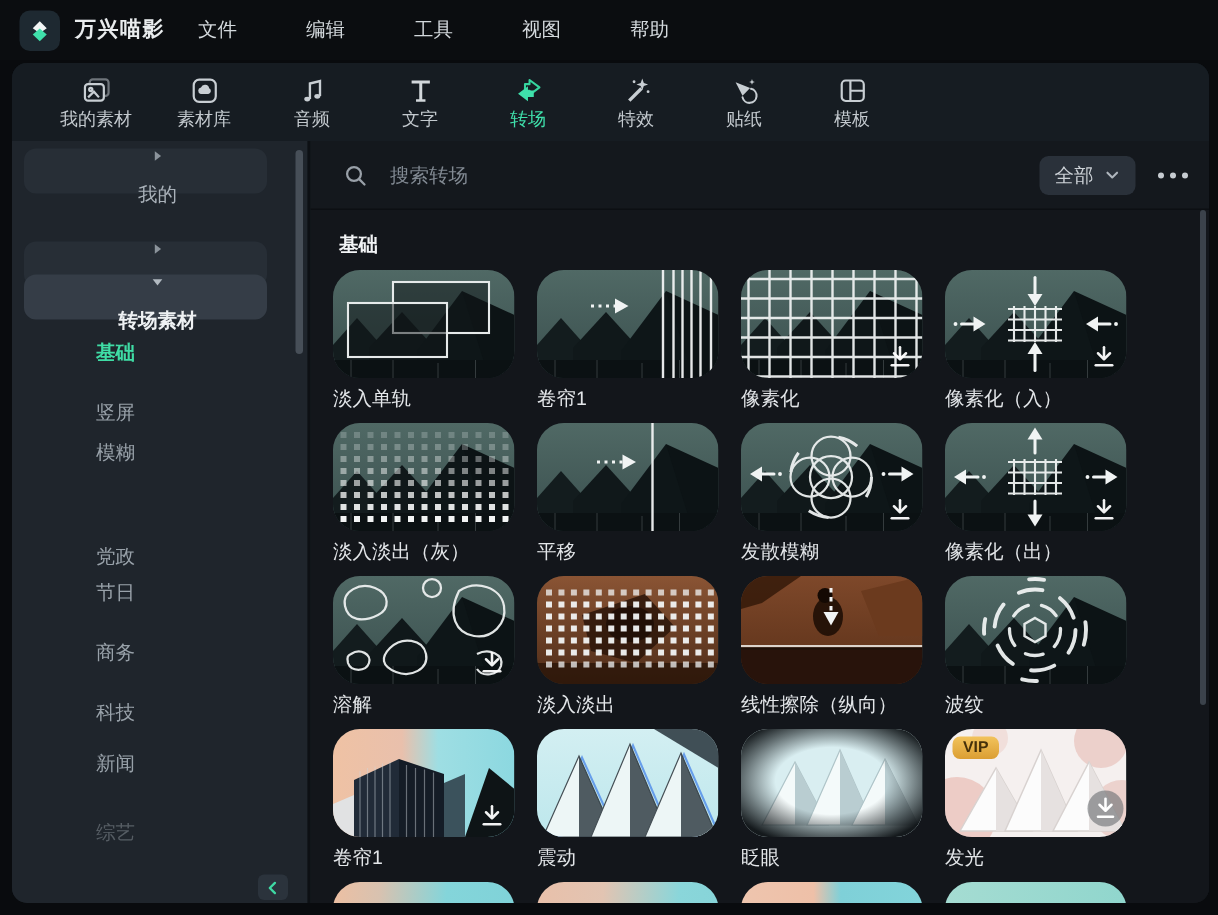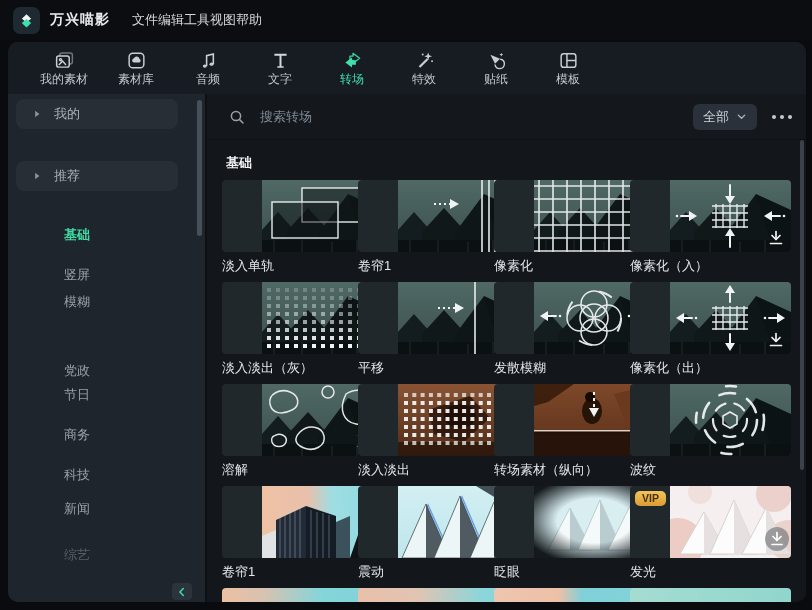--- a/index.html
+++ b/index.html
@@ -6,33 +6,33 @@
   body{
     width:812px;height:610px;position:relative;overflow:hidden;
     background:#090b0e;
     font-family:"Liberation Sans","DejaVu Sans",sans-serif;
     -webkit-font-smoothing:antialiased;
   }
   
   .titlebar{position:absolute;left:0;top:0;width:812px;height:40px;display:flex;align-items:center;background:#0b0d10;}
   .logo{margin-left:13px;width:27px;height:27px;border-radius:7px;background:#1e2931;display:flex;align-items:center;justify-content:center;flex:0 0 auto;}
   .app-title{color:#e9ecee;font-size:14px;font-weight:bold;margin-left:10px;letter-spacing:1px;}
-  .menus{display:flex;margin-left:22px;}
+  .menus{display:flex;margin-left:22px;gap:46px;}
   .menu-item{color:#d3d8dc;font-size:13px;cursor:default;}
   
   .panel{position:absolute;left:8px;top:42px;width:798px;height:560px;border-radius:10px;background:#161c22;overflow:hidden;}
   
   .toolbar{position:absolute;left:0;top:0;width:100%;height:52px;display:flex;padding-left:20px;box-sizing:border-box;background:#161c22;}
   .tab{width:72px;height:52px;display:flex;flex-direction:column;align-items:center;justify-content:center;gap:2px;}
   .tab .tab-label{font-size:12px;color:#c3c9ce;line-height:13px;}
   .tab.active .tab-label{color:#3fe0ab;}
   
   .sidebar{position:absolute;left:0;top:52px;width:197px;height:508px;background:#1f252c;}
   .side-divider{position:absolute;left:197px;top:52px;width:2px;height:508px;background:#0d1014;}
-  .side-pill{position:absolute;left:8px;width:162px;height:30px;border-radius:8px;background:#272e36;display:flex;align-items:center;padding-left:16px;box-sizing:border-box;gap:12px;}
+  .side-pill{position:absolute;left:8px;width:162px;height:30px;border-radius:8px;background:#272e36;display:flex;align-items:center;padding-left:16px;box-sizing:border-box;gap:12px;flex-direction:column;}
   .side-pill .pill-label{font-size:13px;color:#a9b1b9;}
   .side-pill.active{background:#353d47;}
   .side-pill.active .pill-label{color:#eef1f3;font-weight:bold;}
   .side-sub{position:absolute;left:56px;height:28px;line-height:28px;font-size:13px;color:#98a1a9;}
   .side-sub.active{color:#3fdCA5;color:#3fdca5;font-weight:bold;}
   .side-sub.faded{color:rgba(152,161,169,0.45);}
   .side-scrollbar{position:absolute;left:189px;top:6px;width:5px;height:136px;border-radius:3px;background:#474f58;}
   .collapse-btn{position:absolute;left:164px;top:489px;width:20px;height:17px;border-radius:4px;background:#2b333c;display:flex;align-items:center;justify-content:center;}
   
   .content{position:absolute;left:199px;top:52px;width:599px;height:508px;background:#13161b;overflow:hidden;}
@@ -41,21 +41,21 @@
   .search-input{margin-left:13px;background:transparent;border:none;outline:none;color:#cfd4d8;font-size:13px;width:300px;font-family:inherit;}
   .search-input::placeholder{color:#828a93;}
   .search-spacer{flex:1;}
   .filter-pill{height:26px;border-radius:6px;background:#2a313a;display:flex;align-items:center;gap:7px;padding:0 10px;margin-right:13px;}
   .filter-label{font-size:13px;color:#ccd1d6;}
   .more-dots{display:flex;gap:4px;margin-right:12px;padding:4px 2px;}
   .more-dots i{width:4px;height:4px;border-radius:50%;background:#c6cbd0;}
   .section-title{position:absolute;left:19px;top:60px;font-size:13px;font-weight:bold;color:#f2f4f6;}
   .grid{position:absolute;left:15px;top:86px;display:grid;grid-template-columns:repeat(4,121px);column-gap:15px;row-gap:8px;}
   .cell{width:121px;}
-  .thumb{width:121px;height:72px;border-radius:4px;overflow:hidden;position:relative;background:#20282c;padding-left:40px;}
+  .thumb{width:121px;height:72px;border-radius:18px;overflow:hidden;position:relative;background:#20282c;}
   .thumb svg{display:block;}
   .cell-label{margin-top:6px;height:16px;line-height:16px;font-size:13px;color:#e3e6e9;white-space:nowrap;overflow:hidden;}
   .vip-badge{position:absolute;top:5px;left:5px;padding:1px 7px 2px 7px;border-radius:5px;background:linear-gradient(#f2c35c,#db9e33);color:#45300a;font-size:10.5px;font-weight:bold;}
   .dl-wrap{position:absolute;right:4px;bottom:3px;display:flex;}
   .dl-wrap.circle{right:1px;bottom:6px;}
   .main-scrollbar{position:absolute;right:2px;top:46px;width:4px;height:330px;border-radius:2px;background:#3b424b;}
 </style>
 </head>
 <body>
 
@@ -192,20 +192,28 @@
         </span>
         <span class="pill-label">我的</span>
       </div>
       <div class="side-pill" style="top: 47px; margin-top: 20px;">
         <span style="display: flex;">
           <svg width="10" height="10" viewBox="0 0 10 10">
             <path d="M3.2 1.8 L7.4 5 L3.2 8.2 Z" fill="#8b939b"></path>
           </svg>
         </span>
         <span class="pill-label">推荐</span>
+      </div>
+      <div class="side-pill active" style="top: 89px;">
+        <span style="display: flex;">
+          <svg width="10" height="10" viewBox="0 0 10 10">
+            <path d="M1.8 3.2 L5 7.4 L8.2 3.2 Z" fill="#b2bac1"></path>
+          </svg>
+        </span>
+        <span class="pill-label">转场素材</span>
       </div>
       <div class="side-sub active" style="top: 127px;">基础</div>
       <div class="side-sub" style="top: 167px;">竖屏</div>
       <div class="side-sub" style="top: 194px;">模糊</div>
       <div class="side-sub" style="top: 263px; text-align: right;">党政</div>
       <div class="side-sub" style="top: 287px;">节日</div>
       <div class="side-sub" style="top: 327px;">商务</div>
       <div class="side-sub" style="top: 367px;">科技</div>
       <div class="side-sub" style="top: 389px; margin-top: 12px;">新闻</div>
       <div class="side-sub faded" style="top: 447px;">综艺</div>
@@ -843,21 +851,21 @@
               <polygon points="80,10 121,0 121,40 92,40" fill="#6b3a1e"></polygon>
               <ellipse cx="58" cy="27" rx="10" ry="13" fill="#1a0c04" opacity="0.85"></ellipse>
               <circle cx="56" cy="13" r="5" fill="#140903"></circle>
               <rect y="47.5" width="121" height="24.5" fill="#1c0f08"></rect>
               <rect y="49" width="121" height="23" fill="#401c12" opacity="0.35"></rect>
               <rect y="46" width="121" height="1.4" fill="#e8e4de" opacity="0.9"></rect>
               <line x1="60" y1="8" x2="60" y2="24" stroke="#f2f4f4" stroke-width="2" stroke-dasharray="3 3"></line>
               <polygon points="55,24 60,33 65,24" fill="#f2f4f4"></polygon>
             </svg>
           </div>
-          <div class="cell-label">转场素材（纵向）</div>
+          <div class="cell-label">线性擦除（纵向）</div>
         </div>
         <div class="cell">
           <div class="thumb">
             <svg viewBox="0 0 121 72" width="121" height="72" preserveAspectRatio="none">
               <defs>
                 <linearGradient id="sk11" x1="0" y1="0" x2="0" y2="1">
                   <stop offset="0" stop-color="#506965"></stop>
                   <stop offset="1" stop-color="#3a4f4e"></stop>
                 </linearGradient>
               </defs>

